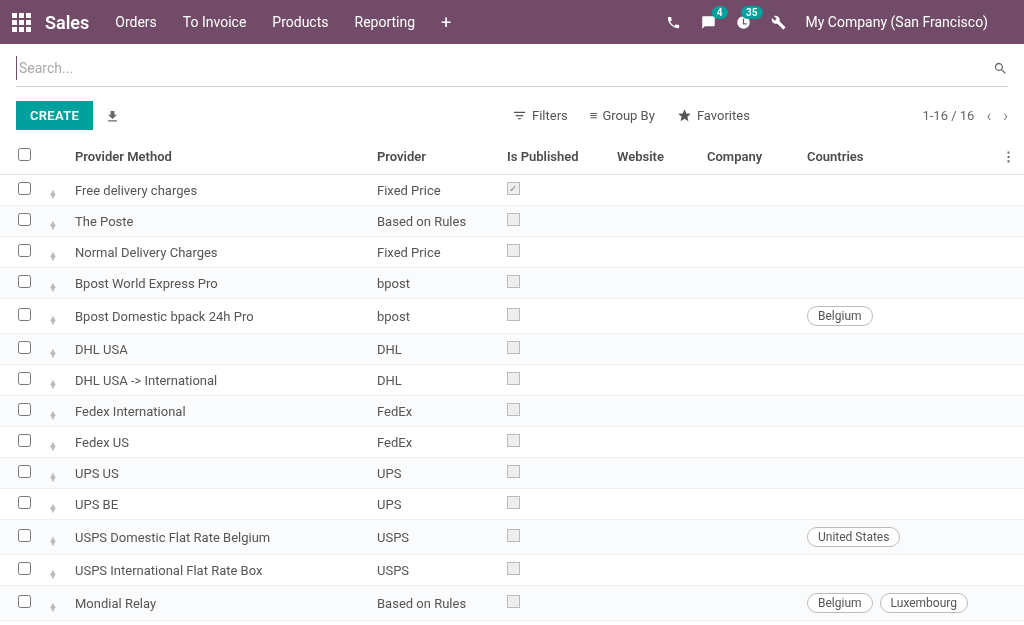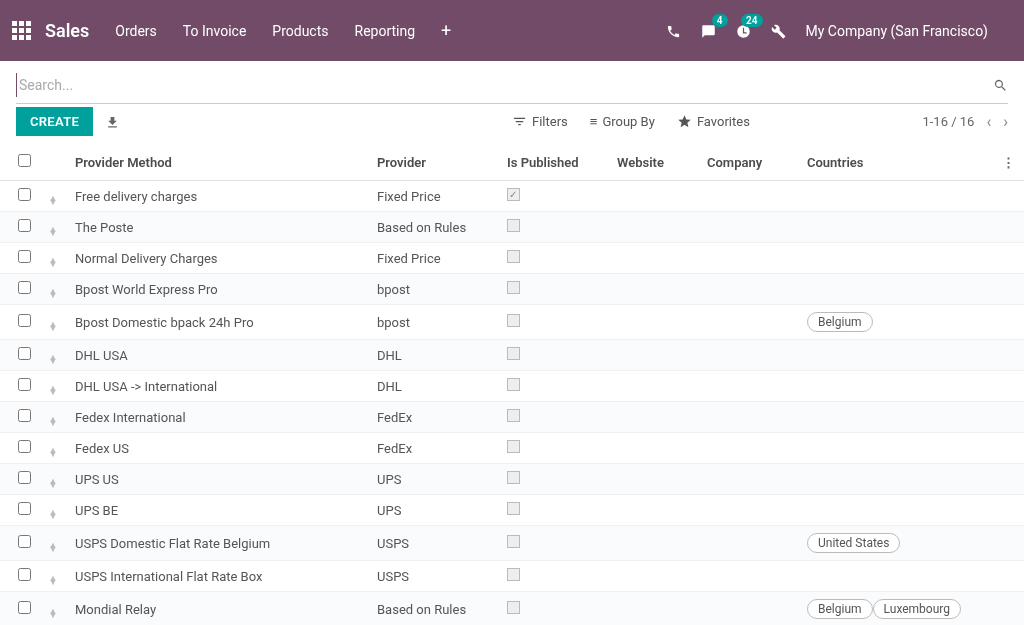--- a/index.html
+++ b/index.html
@@ -1,19 +1,19 @@
 <!DOCTYPE html>
 <html><head>
 <meta charset="utf-8">
 <style>
 * { margin: 0; padding: 0; box-sizing: border-box; font-family: -apple-system, BlinkMacSystemFont, "Segoe UI", Roboto, sans-serif; }
 body { width: 1024px; height: 625px; overflow: hidden; background: #fff; color: #4c4c4c; font-size: 13px; }
 
 
-.navbar { background: #714B67; color: #fff; height: 61px; display: flex; align-items: center; padding: 0 12px; }
+.navbar { background: #714B67; color: #fff; height: 44px; display: flex; align-items: center; padding: 0 12px; }
 .navbar .apps-icon { display: grid; grid-template-columns: repeat(3,5px); grid-template-rows: repeat(3,5px); gap: 2px; margin-right: 14px; cursor: pointer; }
 .navbar .apps-icon span { background: #fff; width: 5px; height: 5px; }
 .navbar .brand { font-size: 18px; font-weight: 600; margin-right: 26px; }
 .navbar .nav-item { margin-right: 26px; font-size: 14px; cursor: pointer; }
 .navbar .plus-icon { font-size: 18px; margin-right: 26px; cursor: pointer; }
 .navbar .spacer { flex: 1; }
 .navbar .tray { display: flex; align-items: center; gap: 20px; margin-right: 20px; }
 .navbar .tray .ico { position: relative; cursor: pointer; }
 .navbar .tray .badge { position: absolute; top: -8px; right: -12px; background: #00A09D; color: #fff; font-size: 10px; font-weight: 600; padding: 1px 5px; border-radius: 9px; }
 .navbar .company { font-size: 14px; margin-right: 24px; cursor: pointer; }
@@ -22,42 +22,42 @@
 
 
 .cp { padding: 12px 16px 8px; }
 .cp-row1 { display: flex; align-items: center; }
 .cp-title { font-size: 19px; color: #4c4c4c; flex: 1; }
 .cp-search-wrap { flex: 1; display: flex; align-items: center; border-bottom: 1px solid #ccc; padding-bottom: 6px; }
 .cp-search { flex: 1; border: none; outline: none; font-size: 14px; height: 24px; border-left: 1px solid #714B67; padding-left: 2px; }
 .cp-search::placeholder { color: #aaa; }
 .cp-search-ico { color: #666; cursor: pointer; }
 
-.cp-row2 { display: flex; align-items: center; margin-top: 3px; }
+.cp-row2 { display: flex; align-items: center; margin-top: 14px; }
 .cp-left { flex: 1; display: flex; align-items: center; gap: 12px; }
 .btn-create { background: #00A09D; color: #fff; border: none; padding: 7px 14px; font-size: 13px; font-weight: 600; letter-spacing: .3px; cursor: pointer; }
 .cp-import { color: #666; cursor: pointer; }
 .cp-right { flex: 1; display: flex; align-items: center; }
 .cp-filters { display: flex; gap: 22px; }
 .cp-filter-btn { color: #555; cursor: pointer; display: flex; align-items: center; gap: 5px; font-size: 13px; }
 .cp-pager { margin-left: auto; display: flex; align-items: center; gap: 12px; color: #666; }
 .cp-pager .nav { cursor: pointer; color: #888; font-size: 16px; }
 
 
 .tbl { width: 100%; border-collapse: collapse; }
 .tbl th { text-align: left; font-weight: 600; font-size: 13px; color: #4c4c4c; padding: 10px 8px; border-bottom: 1px solid #dee2e6; background: #fff; }
 .tbl th:first-child, .tbl td:first-child { width: 36px; padding-left: 18px; }
 .tbl th.handle-col, .tbl td.handle-col { width: 28px; text-align: center; }
 .tbl td { padding: 7px 8px; border-bottom: 1px solid #eef0f2; font-size: 13px; color: #555; }
 .tbl tr.alt { background: #fafbfc; }
 .tbl input[type=checkbox] { cursor: pointer; }
 .handle { color: #bbb; cursor: grab; display: inline-flex; flex-direction: column; line-height: 4px; font-size: 9px; }
 .published-box { width: 13px; height: 13px; border: 1px solid #bbb; display: inline-block; background: #eee; }
 .published-box.checked::after { content: "✓"; font-size: 10px; color: #888; position: relative; top: -3px; left: 1px; }
-.country-tag { display: inline-block; border: 1px solid #bbb; border-radius: 11px; padding: 2px 10px; font-size: 12px; color: #555; margin-right: 0; background: #fff; }
+.country-tag { display: inline-block; border: 1px solid #bbb; border-radius: 11px; padding: 2px 10px; font-size: 12px; color: #555; margin-right: 7px; background: #fff; }
 .opt-col { width: 30px; text-align: center; }
 .opt-dots { cursor: pointer; color: #666; }
 
 .scroll-area { height: 493px; overflow-y: scroll; }
 .scroll-area::-webkit-scrollbar { width: 12px; }
 .scroll-area::-webkit-scrollbar-thumb { background: #c8cbd0; border-radius: 2px; }
 .scroll-area::-webkit-scrollbar-track { background: #eef0f2; }
 
 svg.ico-s { width: 15px; height: 15px; fill: currentColor; vertical-align: middle; }
 </style>
@@ -85,21 +85,21 @@
   <div class="spacer"></div>
   <div class="tray">
     <div class="ico"><svg class="ico-s" viewBox="0 0 24 24">
           <path d="M6.6 10.8c1.4 2.8 3.8 5.1 6.6 6.6l2.2-2.2c.3-.3.7-.4 1-.2 1.1.4 2.4.6 3.6.6.6 0 1 .4 1 1V20c0 .6-.4 1-1 1C10.6 21 3 13.4 3 4c0-.6.4-1 1-1h3.5c.6 0 1 .4 1 1 0 1.2.2 2.5.6 3.6.1.4 0 .8-.2 1L6.6 10.8z"></path>
         </svg></div>
     <div class="ico"><svg class="ico-s" viewBox="0 0 24 24">
           <path d="M20 2H4c-1.1 0-2 .9-2 2v18l4-4h14c1.1 0 2-.9 2-2V4c0-1.1-.9-2-2-2z"></path>
         </svg><span class="badge">4</span></div>
     <div class="ico"><svg class="ico-s" viewBox="0 0 24 24">
           <path d="M12 2a10 10 0 100 20 10 10 0 000-20zm1 11h4v2h-6V6h2v7z"></path>
-        </svg><span class="badge">24</span></div>
+        </svg><span class="badge">35</span></div>
     <div class="ico"><svg class="ico-s" viewBox="0 0 24 24">
           <path d="M22.7 19l-9.1-9.1c.9-2.3.4-5-1.5-6.9-2-2-5-2.4-7.4-1.3l4.3 4.3-3 3-4.3-4.3C.6 7.1 1 10.1 3 12.1c1.9 1.9 4.6 2.4 6.9 1.5l9.1 9.1c.4.4 1 .4 1.4 0l2.3-2.3c.4-.4.4-1 0-1.4z"></path>
         </svg></div>
   </div>
   <div class="company">My Company (San Francisco)</div>
 </div>
 
 <div class="cp">
   <div class="cp-row1">
     <div class="cp-search-wrap">

